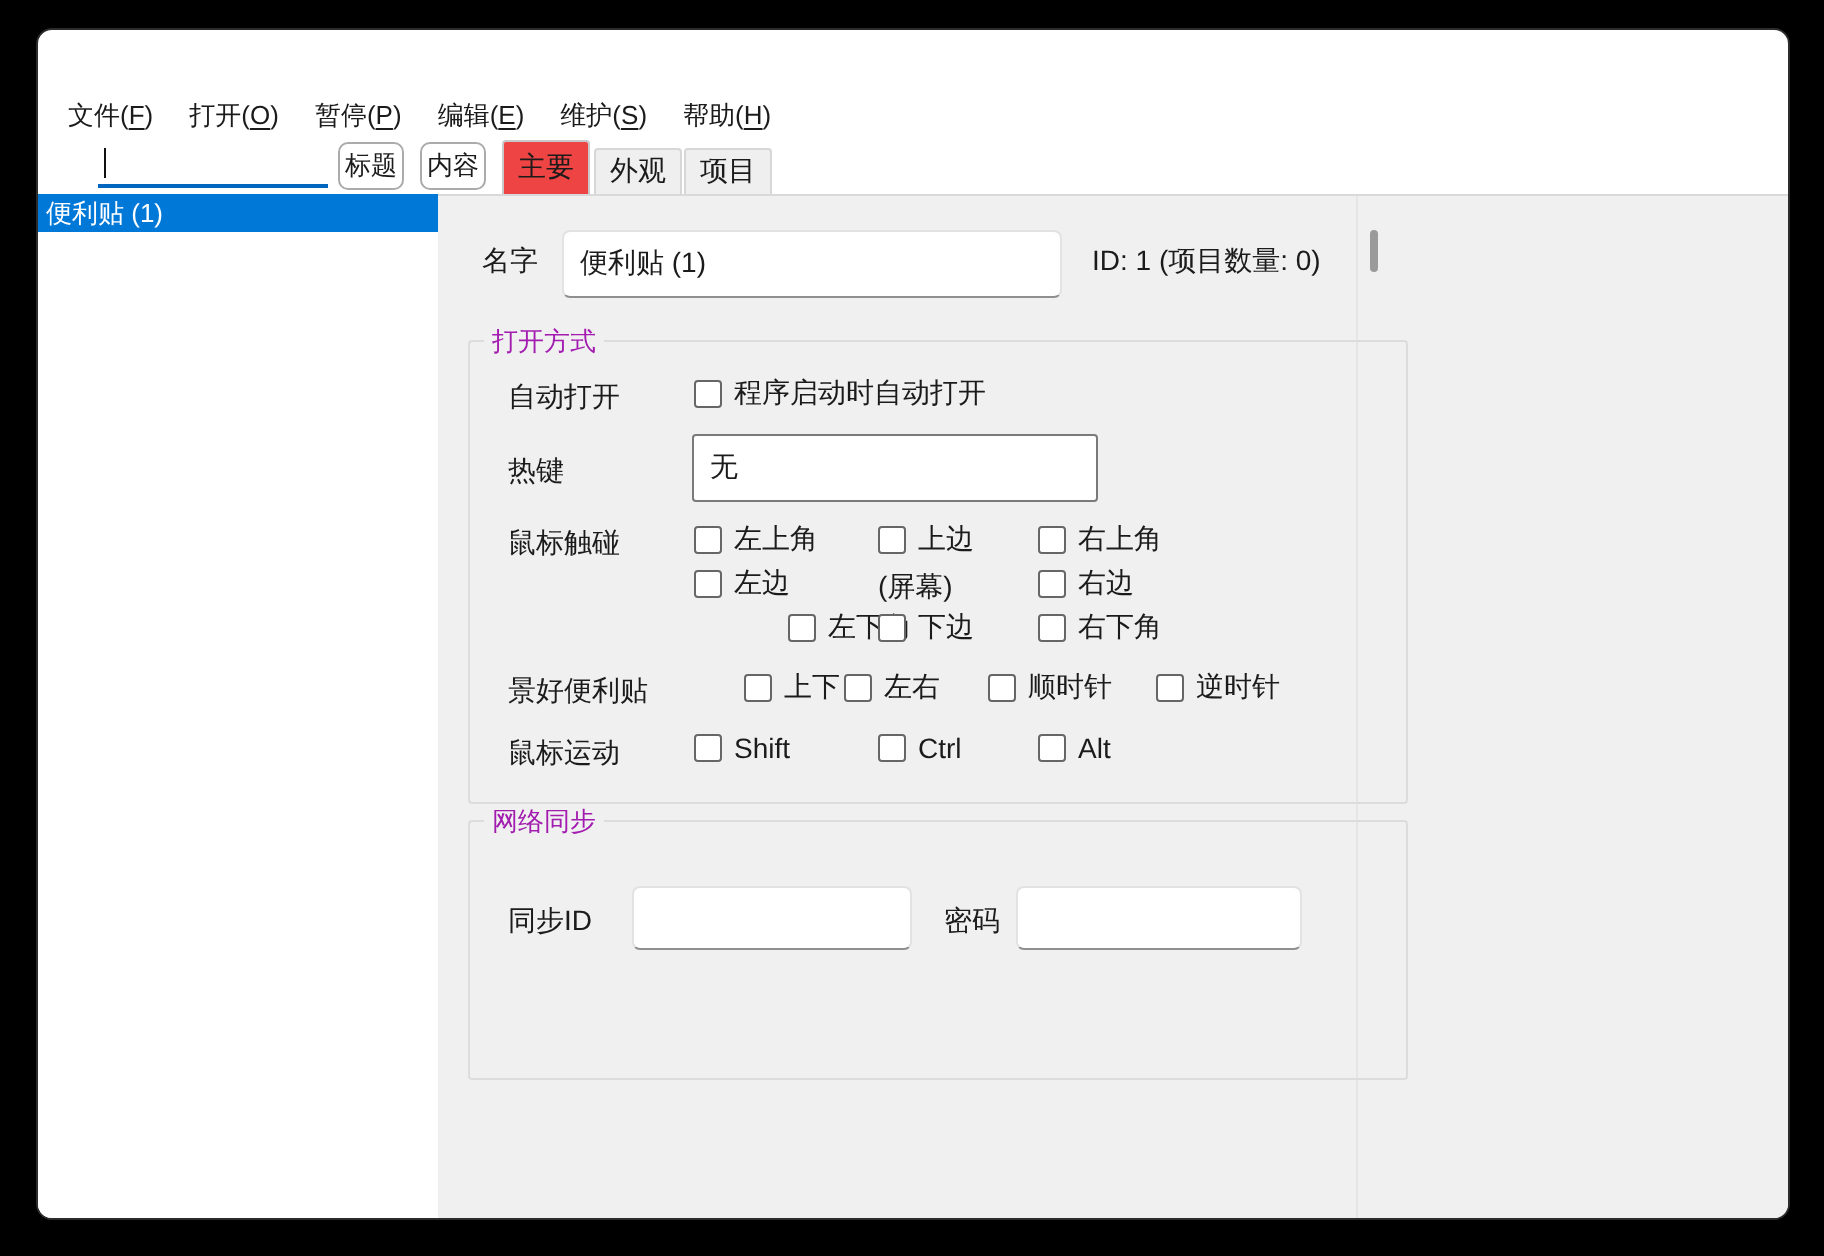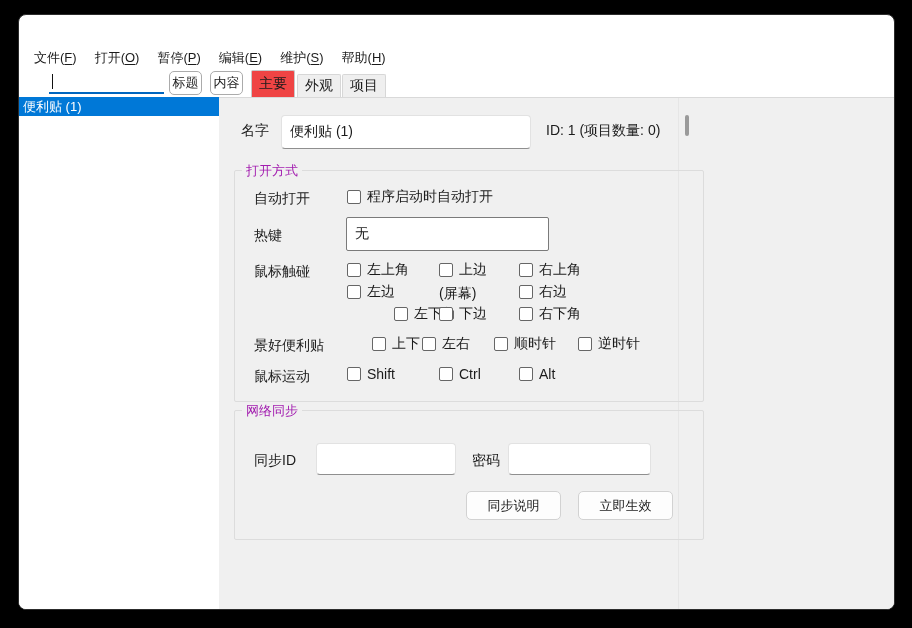--- a/index.html
+++ b/index.html
@@ -210,19 +210,17 @@
 
       <div class="groupbox" style="left:15px; top:312px; width:470px; height:130px;">
         <div class="group-legend">网络同步</div>
 
         <div class="lbl" style="left:19px; top:41px;">同步ID</div>
         <div class="input-w11" style="left:81px; top:32px; width:140px; height:32px;"></div>
 
         <div class="lbl" style="left:237px; top:41px;">密码</div>
         <div class="input-w11" style="left:273px; top:32px; width:143px; height:32px;"></div>
 
-        <div class="push-btn" style="left:231px; top:80px;">同步说明</div>
-        <div class="push-btn" style="left:343px; top:80px;">立即生效</div>
       </div>
 
     </div>
   </div>
 </div>
 
 </body></html>

